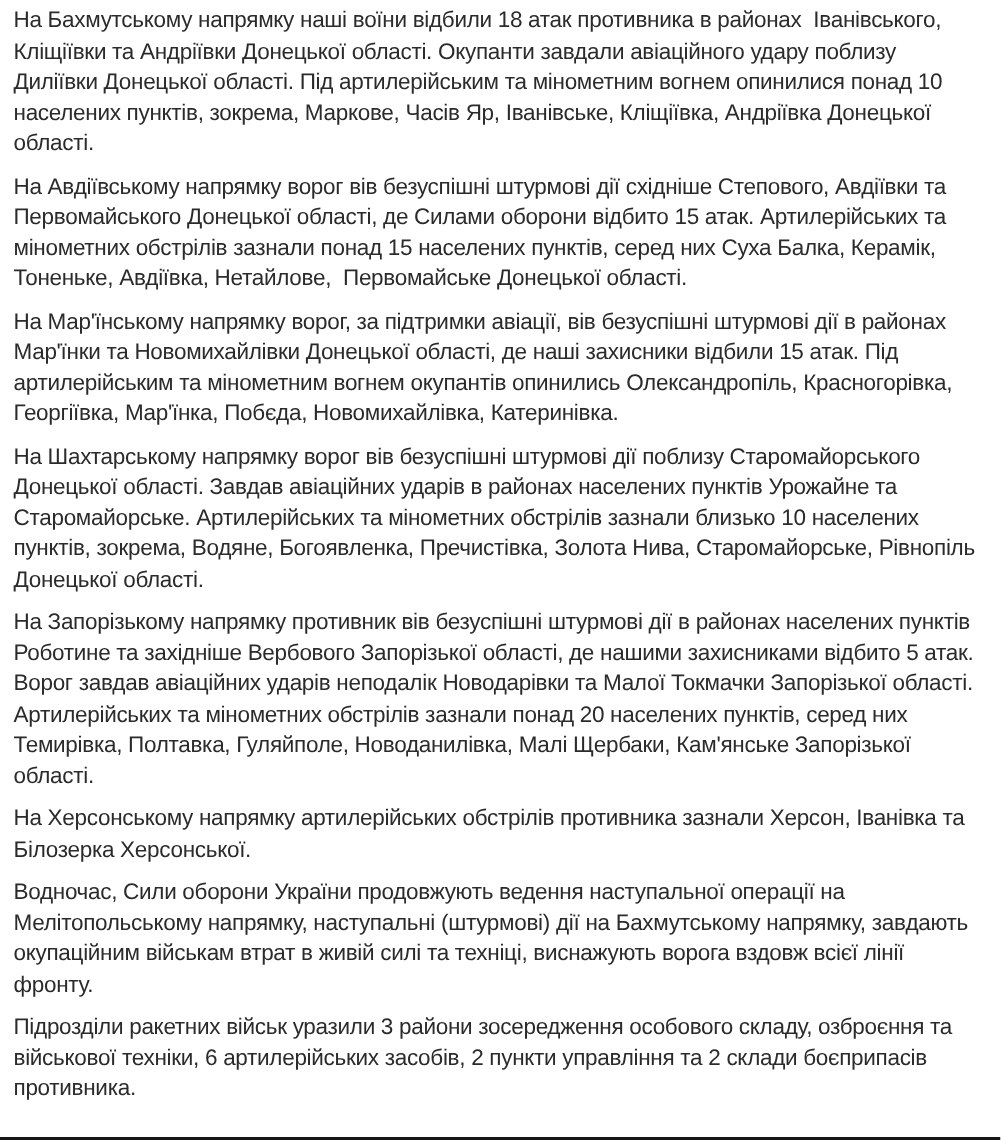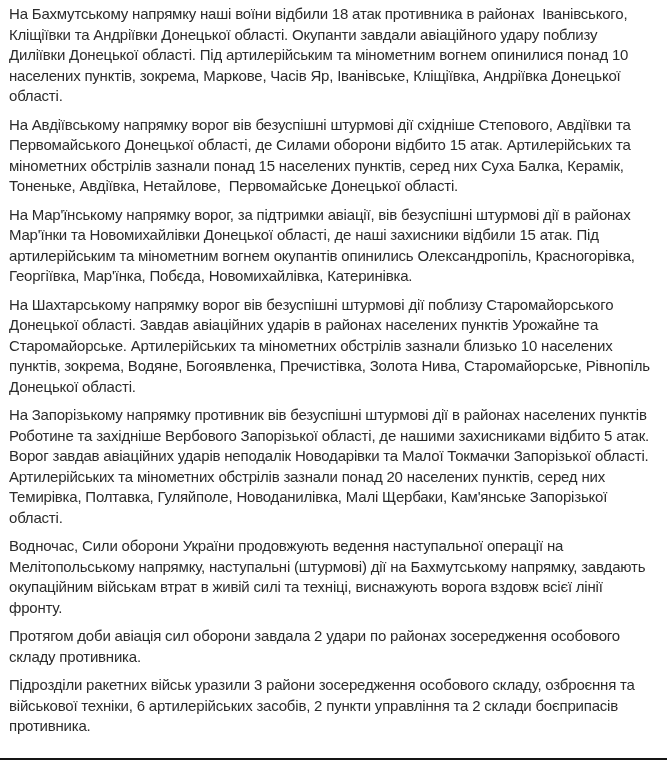--- a/index.html
+++ b/index.html
@@ -37,18 +37,18 @@
 </style>
 </head>
 <body>
 
 <div class="report">
   <p>На Бахмутському напрямку наші воїни відбили 18 атак противника в районах  Іванівського, Кліщіївки та Андріївки Донецької області. Окупанти завдали авіаційного удару поблизу Диліївки Донецької області. Під артилерійським та мінометним вогнем опинилися понад 10 населених пунктів, зокрема, Маркове, Часів Яр, Іванівське, Кліщіївка, Андріївка Донецької області.</p>
   <p>На Авдіївському напрямку ворог вів безуспішні штурмові дії східніше Степового, Авдіївки та Первомайського Донецької області, де Силами оборони відбито 15 атак. Артилерійських та мінометних обстрілів зазнали понад 15 населених пунктів, серед них Суха Балка, Керамік, Тоненьке, Авдіївка, Нетайлове,  Первомайське Донецької області.</p>
   <p>На Мар'їнському напрямку ворог, за підтримки авіації, вів безуспішні штурмові дії в районах Мар'їнки та Новомихайлівки Донецької області, де наші захисники відбили 15 атак. Під артилерійським та мінометним вогнем окупантів опинились Олександропіль, Красногорівка, Георгіївка, Мар'їнка, Побєда, Новомихайлівка, Катеринівка.</p>
   <p>На Шахтарському напрямку ворог вів безуспішні штурмові дії поблизу Старомайорського Донецької області. Завдав авіаційних ударів в районах населених пунктів Урожайне та Старомайорське. Артилерійських та мінометних обстрілів зазнали близько 10 населених пунктів, зокрема, Водяне, Богоявленка, Пречистівка, Золота Нива, Старомайорське, Рівнопіль Донецької області.</p>
   <p>На Запорізькому напрямку противник вів безуспішні штурмові дії в районах населених пунктів Роботине та західніше Вербового Запорізької області, де нашими захисниками відбито 5 атак. Ворог завдав авіаційних ударів неподалік Новодарівки та Малої Токмачки Запорізької області. Артилерійських та мінометних обстрілів зазнали понад 20 населених пунктів, серед них Темирівка, Полтавка, Гуляйполе, Новоданилівка, Малі Щербаки, Кам'янське Запорізької області.</p>
+  <p>На Херсонському напрямку артилерійських обстрілів противника зазнали Херсон, Іванівка та Білозерка Херсонської.</p>
   <p>Водночас, Сили оборони України продовжують ведення наступальної операції на Мелітопольському напрямку, наступальні (штурмові) дії на Бахмутському напрямку, завдають окупаційним військам втрат в живій силі та техніці, виснажують ворога вздовж всієї лінії фронту.</p>
-  <p>Протягом доби авіація сил оборони завдала 2 удари по районах зосередження особового складу противника.</p>
   <p>Підрозділи ракетних військ уразили 3 райони зосередження особового складу, озброєння та військової техніки, 6 артилерійських засобів, 2 пункти управління та 2 склади боєприпасів противника.</p>
 </div>
 
 <div class="bottom-divider"></div>
 
 </body></html>

